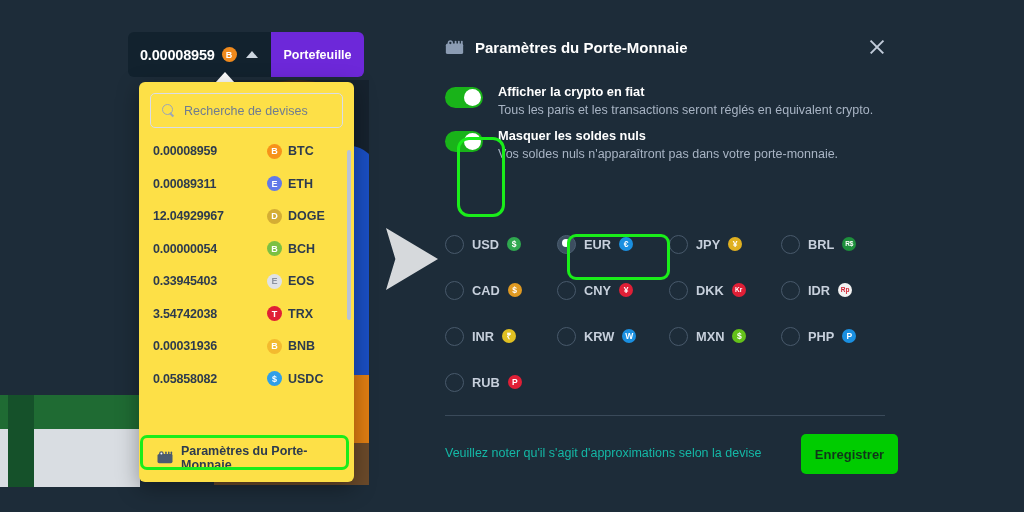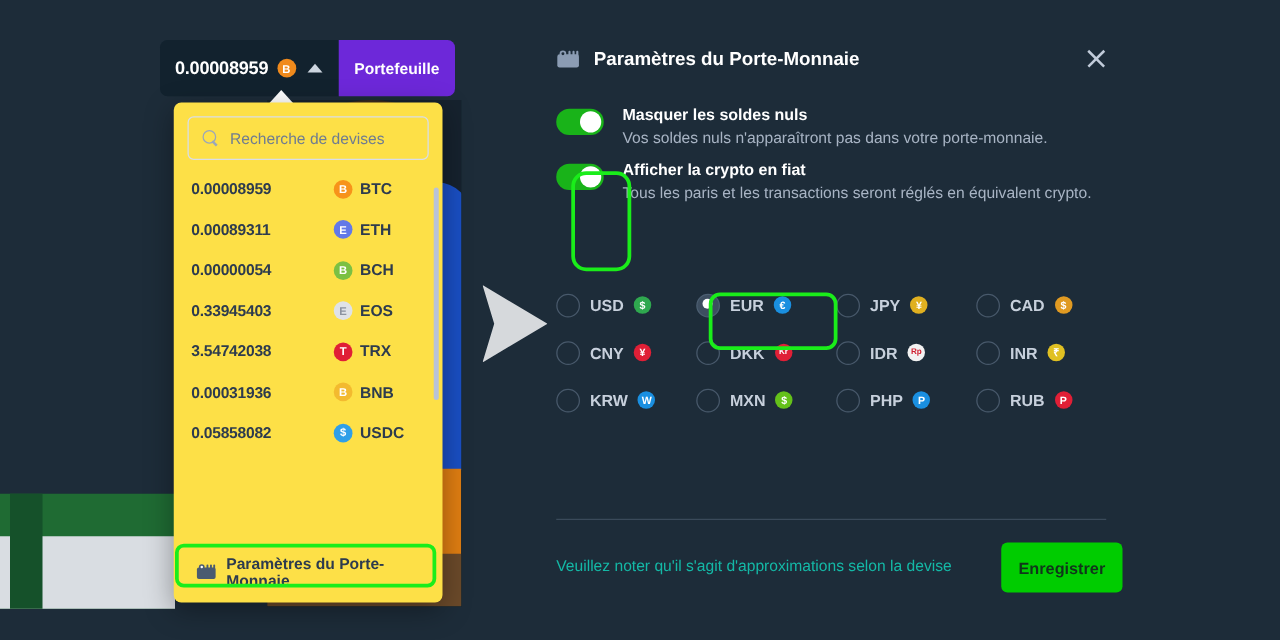--- a/index.html
+++ b/index.html
@@ -162,21 +162,21 @@
   .toggle-texts { padding-top: 0px; }
   .toggle-title { color: #ffffff; font-size: 12.8px; font-weight: bold; margin-bottom: 3px; }
   .toggle-desc { color: #a8b4c4; font-size: 12.5px; line-height: 1.42; max-width: 400px; }
   .hl-green-2 {
     position: absolute; left: 457px; top: 137px; width: 48px; height: 80px;
     border: 3.5px solid #1aed1a; border-radius: 12px; pointer-events: none;
   }
 
   .currency-grid {
     position: absolute; left: 17px; top: 208px; width: 450px;
-    display: grid; grid-template-columns: repeat(4, 112px); row-gap: 14px;
+    display: grid; grid-template-columns: repeat(4, 112px); row-gap: 22px;
   }
   .cur-item { display: flex; align-items: center; gap: 8px; height: 24px; }
   .radio {
     width: 19px; height: 19px; border-radius: 50%; border: 1.8px solid #48596b;
     flex: none; position: relative;
   }
   .radio.checked { background: #3d4e60; border-color: #4c5f72; }
   .radio.checked::after {
     content:""; position:absolute; left:3.5px; top:3.5px; width:8px; height:8px;
     border-radius:50%; background:#ffffff;
@@ -262,20 +262,27 @@
             </span>
           </div>
           <div class="coin-row">
             <span class="coin-val">0.00089311</span>
             <span class="coin-right">
               <span class="coin" style="background:#6279e8;color:#fff">E</span>
               <span class="coin-sym">ETH</span>
             </span>
           </div>
           <div class="coin-row">
+            <span class="coin-val">12.04929967</span>
+            <span class="coin-right">
+              <span class="coin" style="background:#d4ad34;color:#fff">D</span>
+              <span class="coin-sym">DOGE</span>
+            </span>
+          </div>
+          <div class="coin-row">
             <span class="coin-val">0.00000054</span>
             <span class="coin-right">
               <span class="coin" style="background:#7bc043;color:#fff">B</span>
               <span class="coin-sym">BCH</span>
             </span>
           </div>
           <div class="coin-row">
             <span class="coin-val">0.33945403</span>
             <span class="coin-right">
               <span class="coin" style="background:#dfe2e7;color:#8c93a0">E</span>
@@ -338,31 +345,31 @@
       <span class="panel-title">Paramètres du Porte-Monnaie</span>
       <span class="close-x"></span>
     </div>
 
     <div class="toggle-block" id="toggle-block">
         <div class="toggle-row">
           <div class="switch">
             <div class="knob"></div>
           </div>
           <div class="toggle-texts">
-            <div class="toggle-title">Masquer les soldes nuls</div>
-            <div class="toggle-desc">Vos soldes nuls n'apparaîtront pas dans votre porte-monnaie.</div>
+            <div class="toggle-title">Afficher la crypto en fiat</div>
+            <div class="toggle-desc">Tous les paris et les transactions seront réglés en équivalent crypto.</div>
           </div>
         </div>
         <div class="toggle-row">
           <div class="switch">
             <div class="knob"></div>
           </div>
           <div class="toggle-texts">
-            <div class="toggle-title">Afficher la crypto en fiat</div>
-            <div class="toggle-desc">Tous les paris et les transactions seront réglés en équivalent crypto.</div>
+            <div class="toggle-title">Masquer les soldes nuls</div>
+            <div class="toggle-desc">Vos soldes nuls n'apparaîtront pas dans votre porte-monnaie.</div>
           </div>
         </div>
       </div>
 
     <div class="currency-grid" id="currency-grid">
         <div class="cur-item">
           <span class="radio"></span>
           <span class="cur-label">USD</span>
           <span class="cur-badge" style="background:#2fa84f;color:#fff;font-size:8.5px">$</span>
         </div>
@@ -371,20 +378,25 @@
           <span class="cur-label">EUR</span>
           <span class="cur-badge" style="background:#1a8fe0;color:#fff;font-size:8.5px">€</span>
         </div>
         <div class="cur-item">
           <span class="radio"></span>
           <span class="cur-label">JPY</span>
           <span class="cur-badge" style="background:#e0b020;color:#fff;font-size:8.5px">¥</span>
         </div>
         <div class="cur-item">
           <span class="radio"></span>
+          <span class="cur-label">BRL</span>
+          <span class="cur-badge" style="background:#1e8f3c;color:#fff;font-size:6.5px">R$</span>
+        </div>
+        <div class="cur-item">
+          <span class="radio"></span>
           <span class="cur-label">CAD</span>
           <span class="cur-badge" style="background:#e09a22;color:#fff;font-size:8.5px">$</span>
         </div>
         <div class="cur-item">
           <span class="radio"></span>
           <span class="cur-label">CNY</span>
           <span class="cur-badge" style="background:#e01f36;color:#fff;font-size:8.5px">¥</span>
         </div>
         <div class="cur-item">
           <span class="radio"></span>

